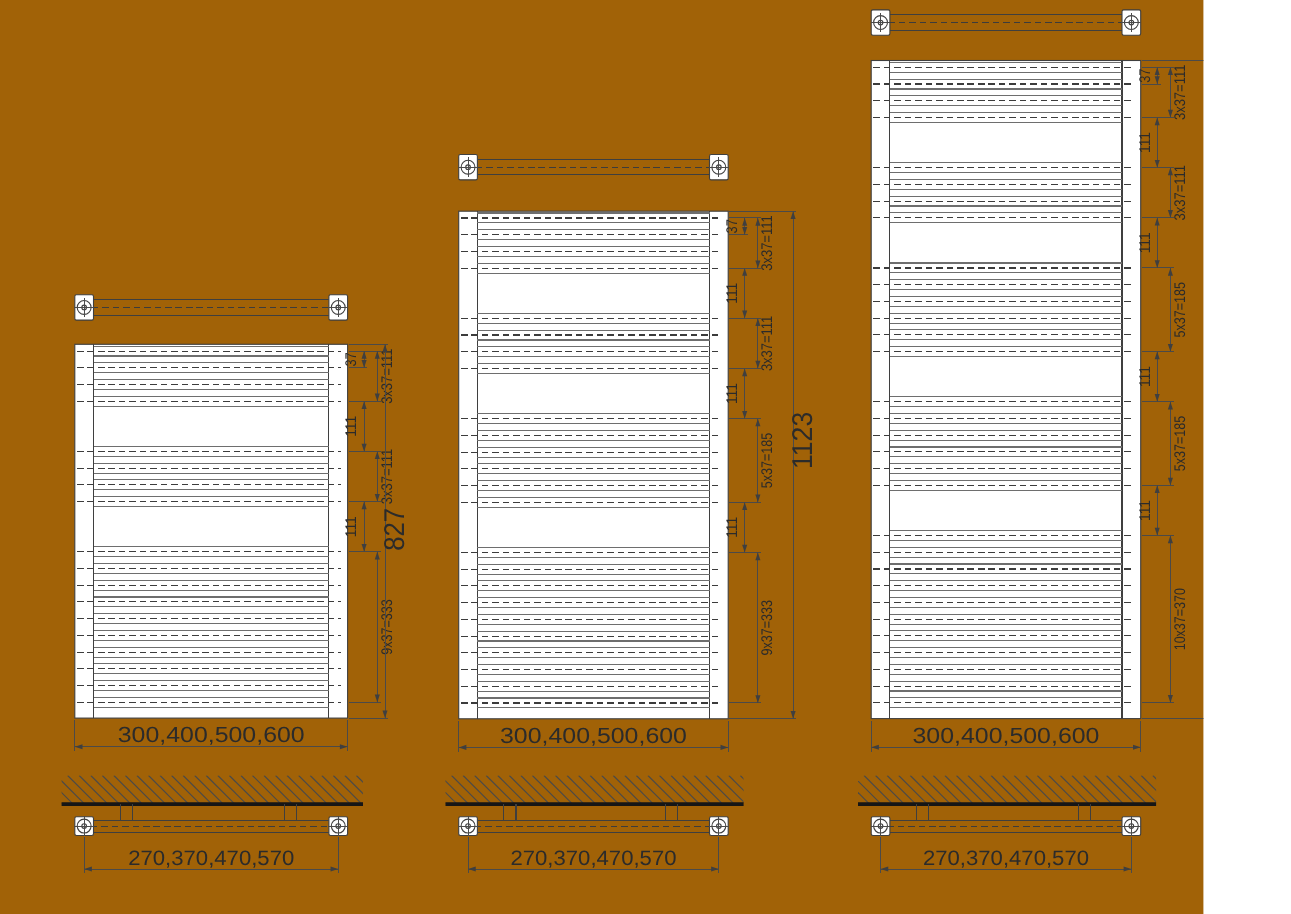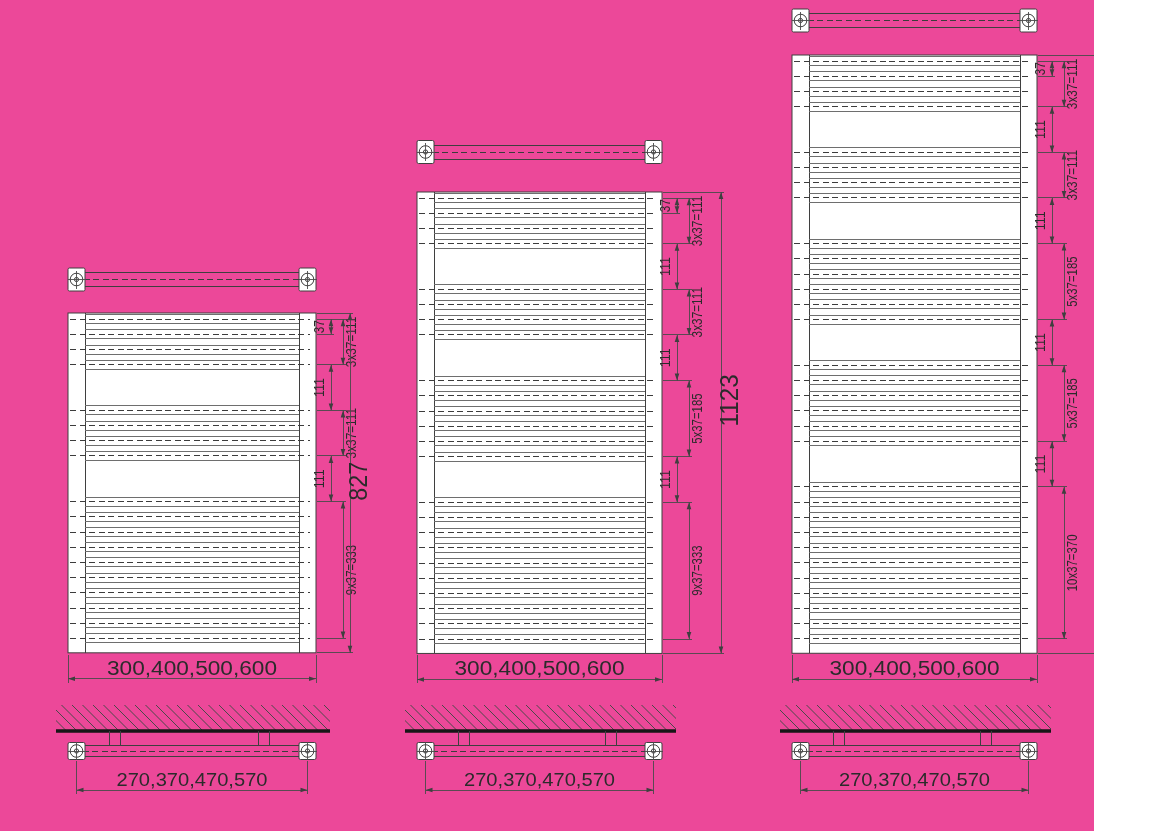--- a/index.html
+++ b/index.html
@@ -1,16 +1,16 @@
 <!DOCTYPE html>
 <html><head>
 <meta charset="utf-8">
 <style>
   html,body{margin:0;padding:0;background:#ffffff;}
-  .page{position:relative;width:1094px;height:831px;background:#ec4899;overflow:hidden;}
+  .page{position:relative;width:1094px;height:831px;background:#a16207;overflow:hidden;}
   svg text{font-family:"Liberation Sans", sans-serif;fill:#2b2b2b;}
   .outline{stroke:#3f3f3f;stroke-width:1;fill:#fff;}
   .ln{stroke:#3f3f3f;stroke-width:1;fill:none;shape-rendering:crispEdges;}
   .tube{stroke:#6e6e6e;stroke-width:1;fill:none;shape-rendering:crispEdges;}
   .cl{stroke:#3c3c3c;stroke-width:1;fill:none;stroke-dasharray:6 3.5;shape-rendering:crispEdges;}
   .dim{stroke:#4a4a4a;stroke-width:0.9;fill:none;shape-rendering:crispEdges;}
   .thin{stroke:#4a4a4a;stroke-width:0.9;fill:none;shape-rendering:crispEdges;}
   .wallline{stroke:#161616;stroke-width:3.4;fill:none;}
   .hatch{stroke:#4a4a4a;stroke-width:1;fill:none;}
   .arrowhead{fill:#3f3f3f;stroke:none;}

